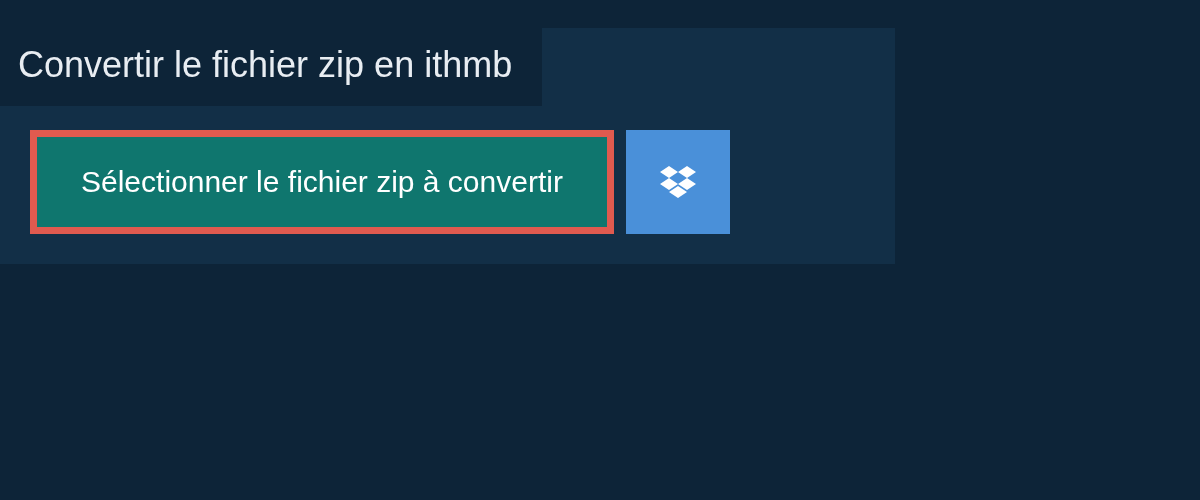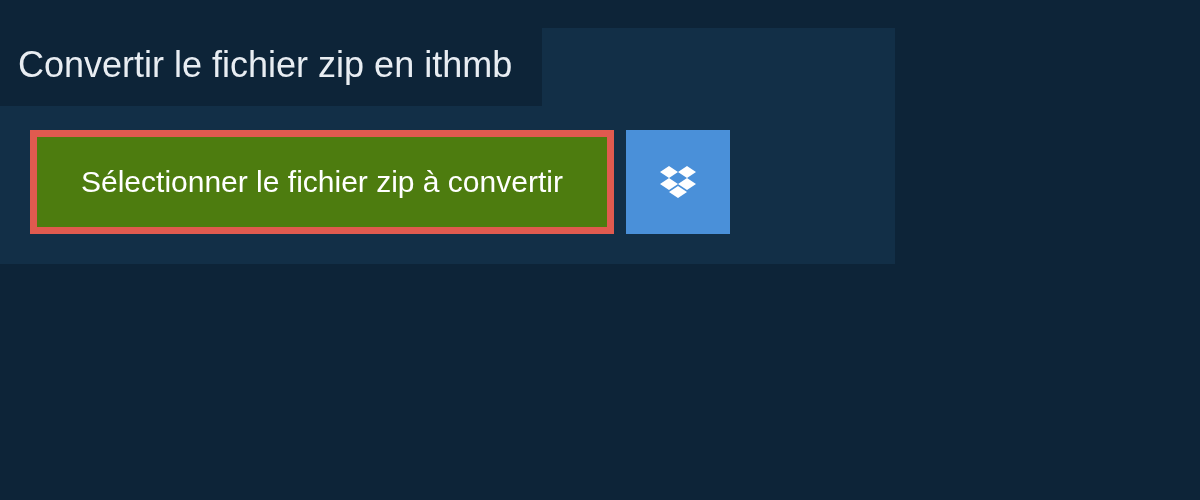--- a/index.html
+++ b/index.html
@@ -26,21 +26,21 @@
       color: #e8edf2;
       font-size: 36px;
       font-weight: 300;
     }
     .button-row {
       display: flex;
       gap: 12px;
       padding: 24px 30px 0 30px;
     }
     .select-button {
-      background-color: #4d7c0f;
+      background-color: #0f766e;
       border: 7px solid #e05a4f;
       color: #ffffff;
       font-size: 30px;
       font-weight: 300;
       padding: 28px 44px;
       cursor: pointer;
       text-align: center;
       flex: 0 0 auto;
       display: flex;
       align-items: center;

